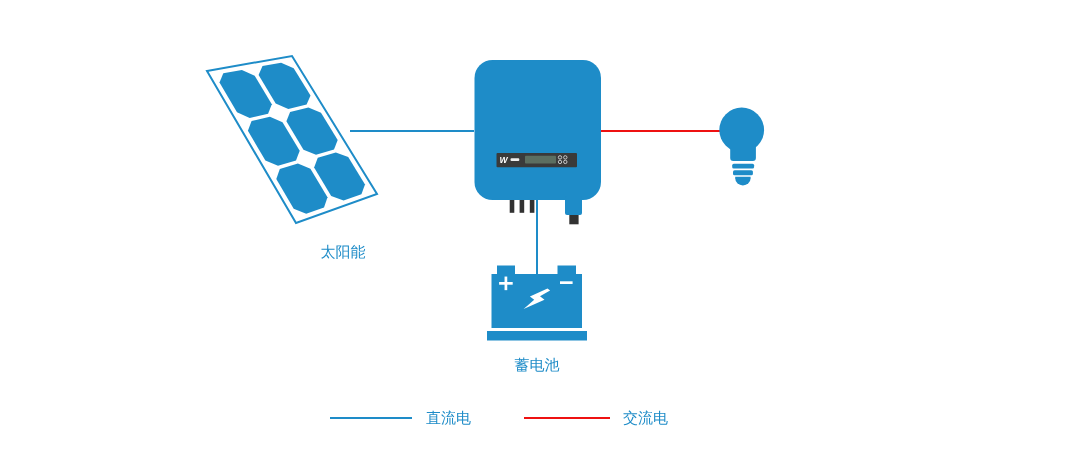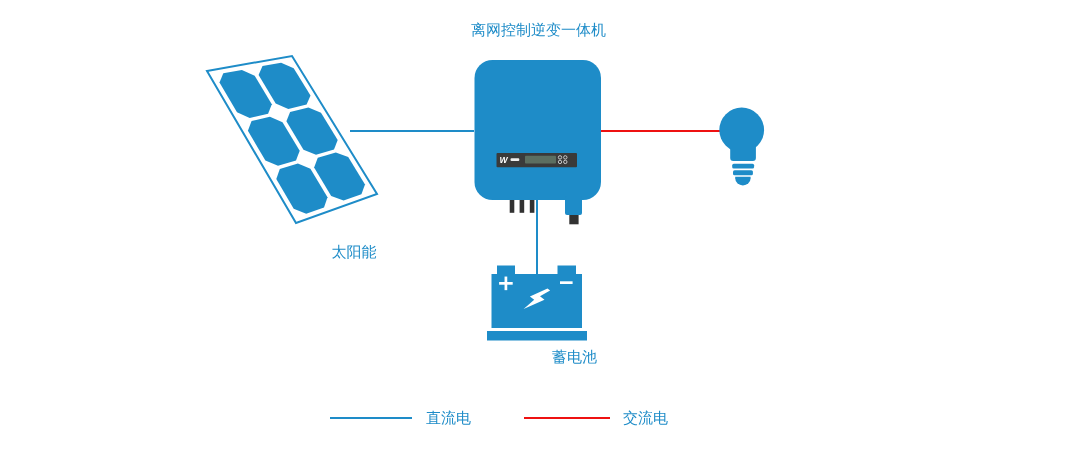--- a/index.html
+++ b/index.html
@@ -88,18 +88,17 @@
         <rect x="504.55" y="276.55" width="2.7" height="13.6" class="fill-white"></rect>
       </g>
       <rect x="560" y="281.3" width="12.6" height="2.7" class="fill-white"></rect>
       <polygon class="fill-white" points="547.5,288.4 529.9,296.5 534.2,299.8 523.6,309.0 544.5,299.8 540.0,296.3 550.1,290.4"></polygon>
     </g>
 
     <line x1="330" y1="418" x2="412" y2="418" class="stroke-blue" stroke-width="2"></line>
     <line x1="524" y1="418" x2="610" y2="418" class="stroke-red" stroke-width="2"></line>
   </svg>
 
-  <div class="label" style="left:458px;top:21px;width:161px;">离网控制逆变一体机</div>
-  <div class="label" style="left:294px;top:243px;width:120px;">太阳能</div>
-  <div class="label" style="left:477px;top:348px;width:120px;text-align:right;">蓄电池</div>
+  <div class="label" style="left:283px;top:243px;width:120px;">太阳能</div>
+  <div class="label" style="left:477px;top:356px;width:120px;">蓄电池</div>
   <div class="label" style="left:426px;top:409px;text-align:center;">直流电</div>
   <div class="label" style="left:623px;top:409px;text-align:center;">交流电</div>
 </div>
 
 </body></html>

